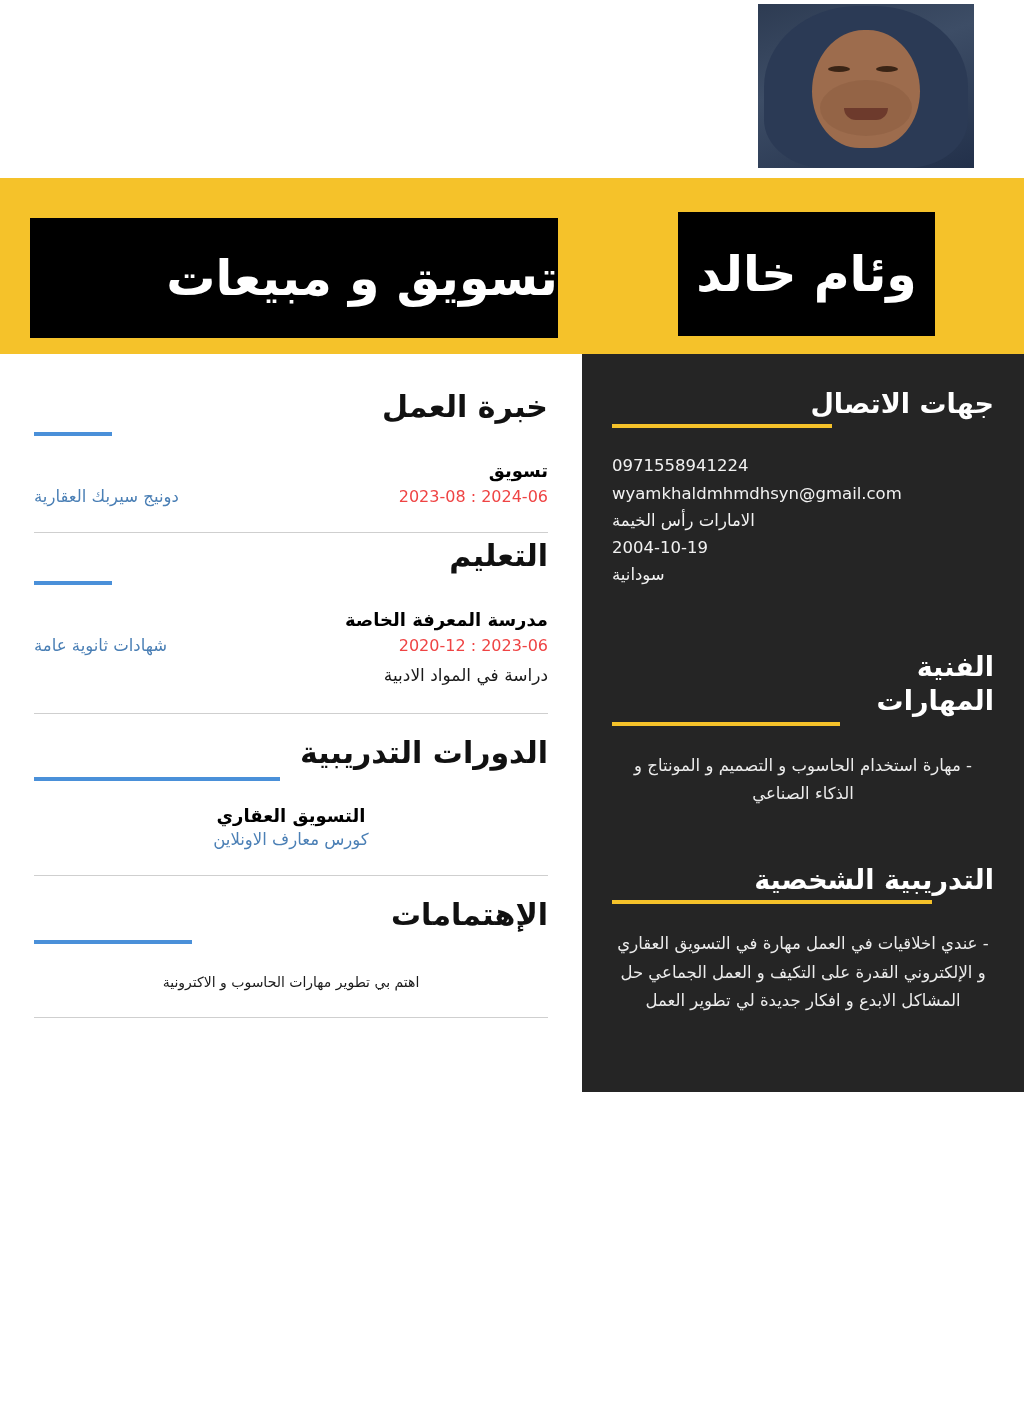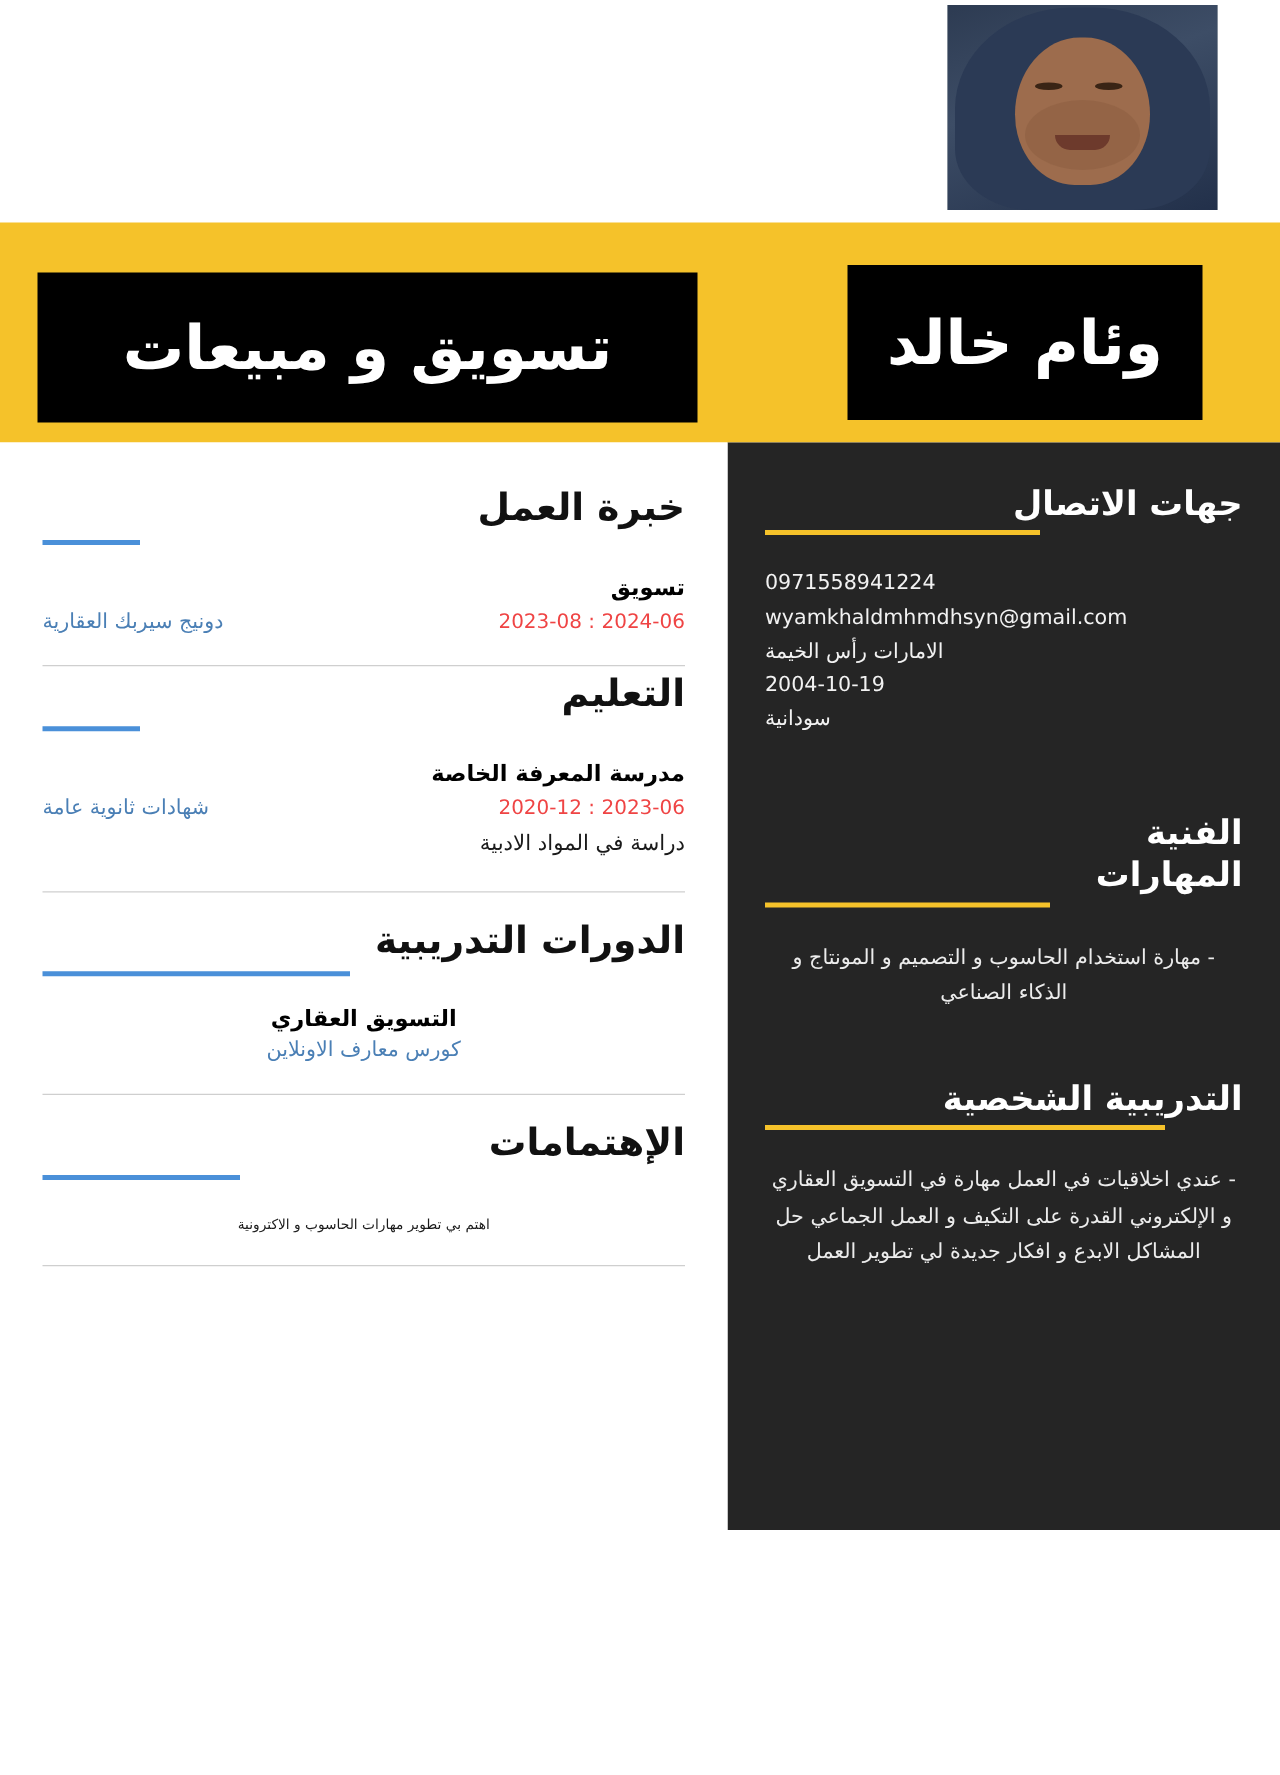--- a/index.html
+++ b/index.html
@@ -83,21 +83,21 @@
     left: 0;
     top: 178px;
     width: 1024px;
     height: 176px;
     background: #f5c22a;
   }
   .name-box {
     position: absolute;
     left: 678px;
     top: 212px;
-    width: 284px;
+    width: 257px;
     height: 124px;
     background: #000000;
     display: flex;
     align-items: center;
     justify-content: center;
   }
   .name-box .name-text {
     color: #ffffff;
     font-size: 49px;
     font-weight: 700;
@@ -106,37 +106,37 @@
   }
   .title-box {
     position: absolute;
     left: 30px;
     top: 218px;
     width: 528px;
     height: 120px;
     background: #000000;
     display: flex;
     align-items: center;
-    justify-content: center;
+    justify-content: flex-start;
   }
   .title-box .title-text {
     color: #ffffff;
     font-size: 49px;
     font-weight: 700;
     line-height: 1;
     white-space: nowrap;
   }
 
   
   .dark-col {
     position: absolute;
     left: 582px;
     top: 354px;
     width: 442px;
-    height: 870px;
+    height: 738px;
     background: #252525;
     color: #ffffff;
     box-sizing: border-box;
     padding: 34px 30px 20px 30px;
     text-align: right;
   }
   .dark-head {
     font-size: 27px;
     font-weight: 700;
     color: #ffffff;
@@ -235,21 +235,21 @@
     color: #1a1a1a;
     line-height: 1.5;
     margin-top: 6px;
   }
   .divider {
     height: 1px;
     background: #cfcfcf;
     margin-top: 24px;
   }
   .interest-text {
-    font-size: 11px;
+    font-size: 14px;
     color: #1a1a1a;
     line-height: 1.5;
     margin-top: 28px;
   }
   .center-txt { text-align: center; }
 </style>
 </head>
 <body>
 
 <div class="top-band">

